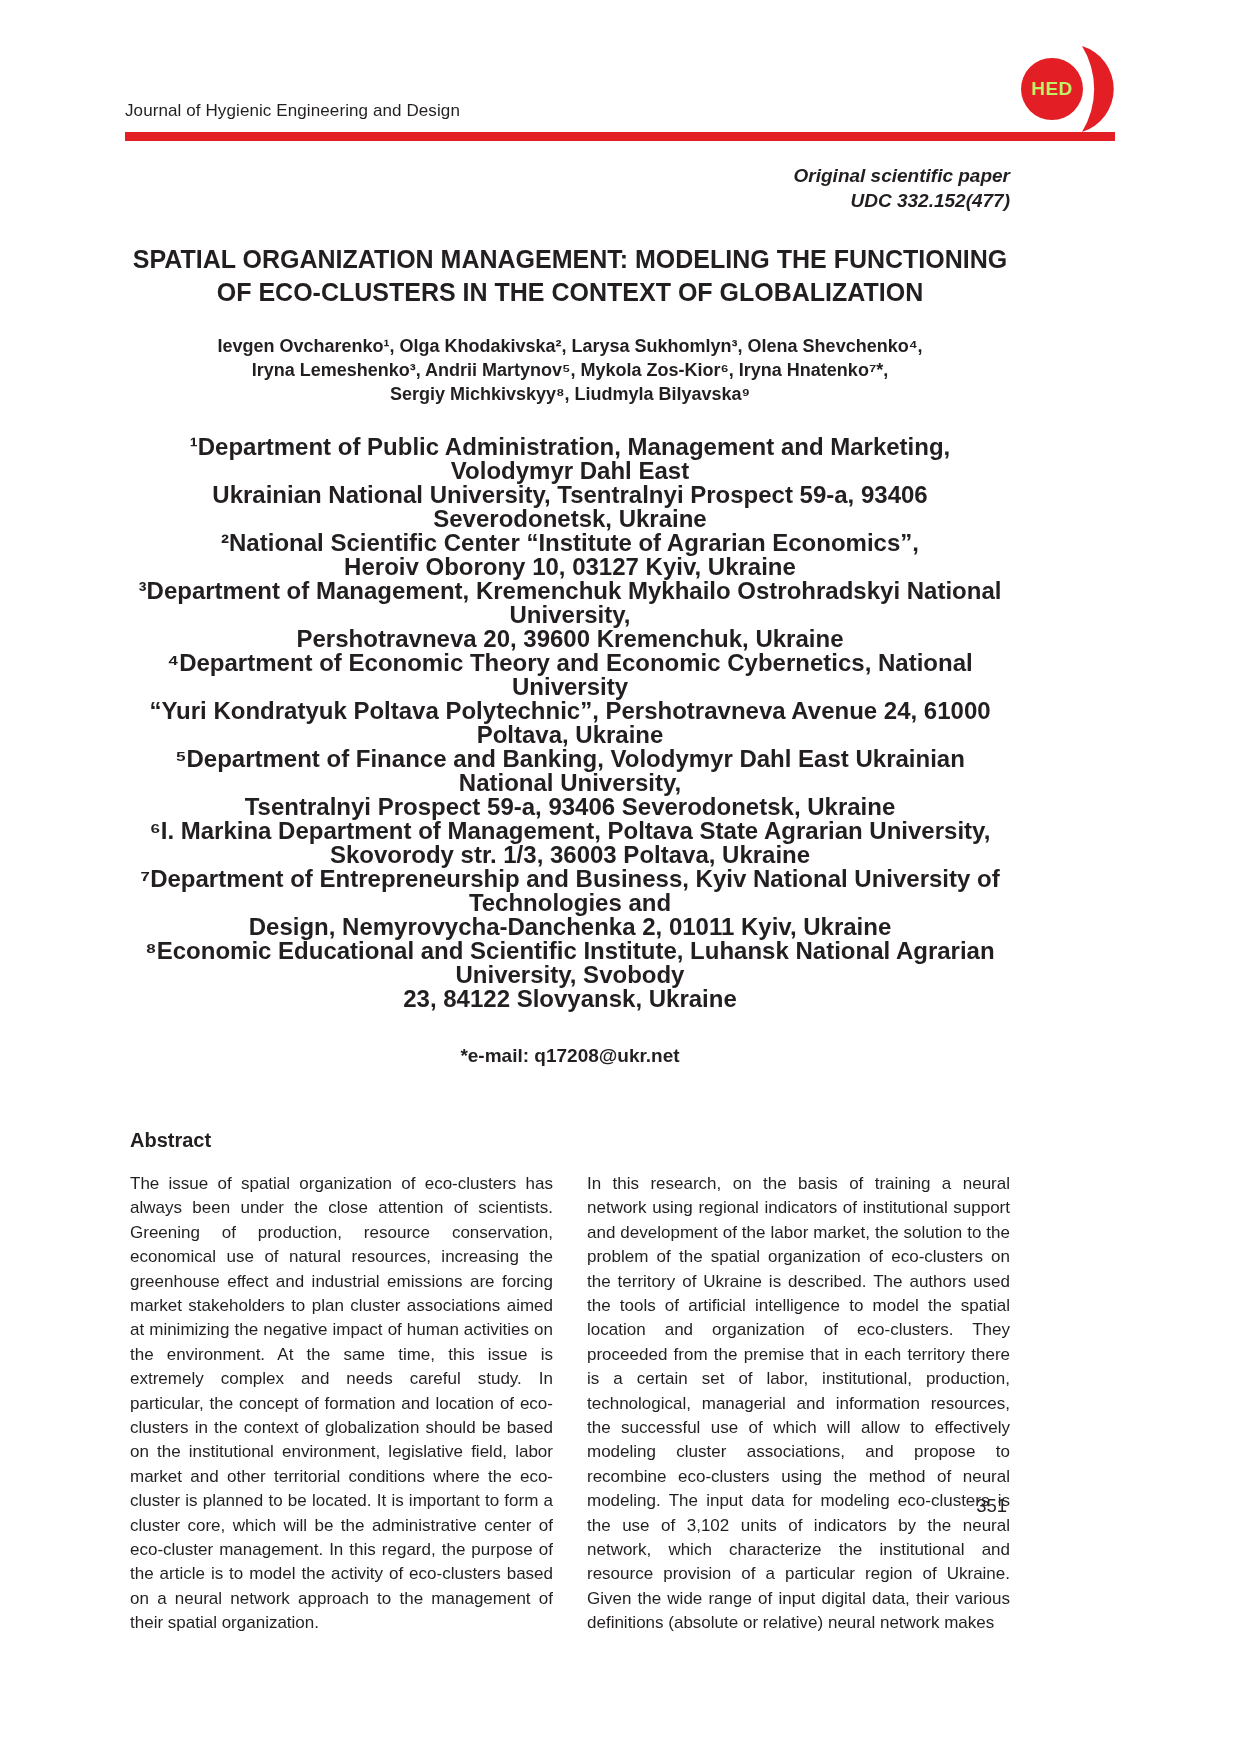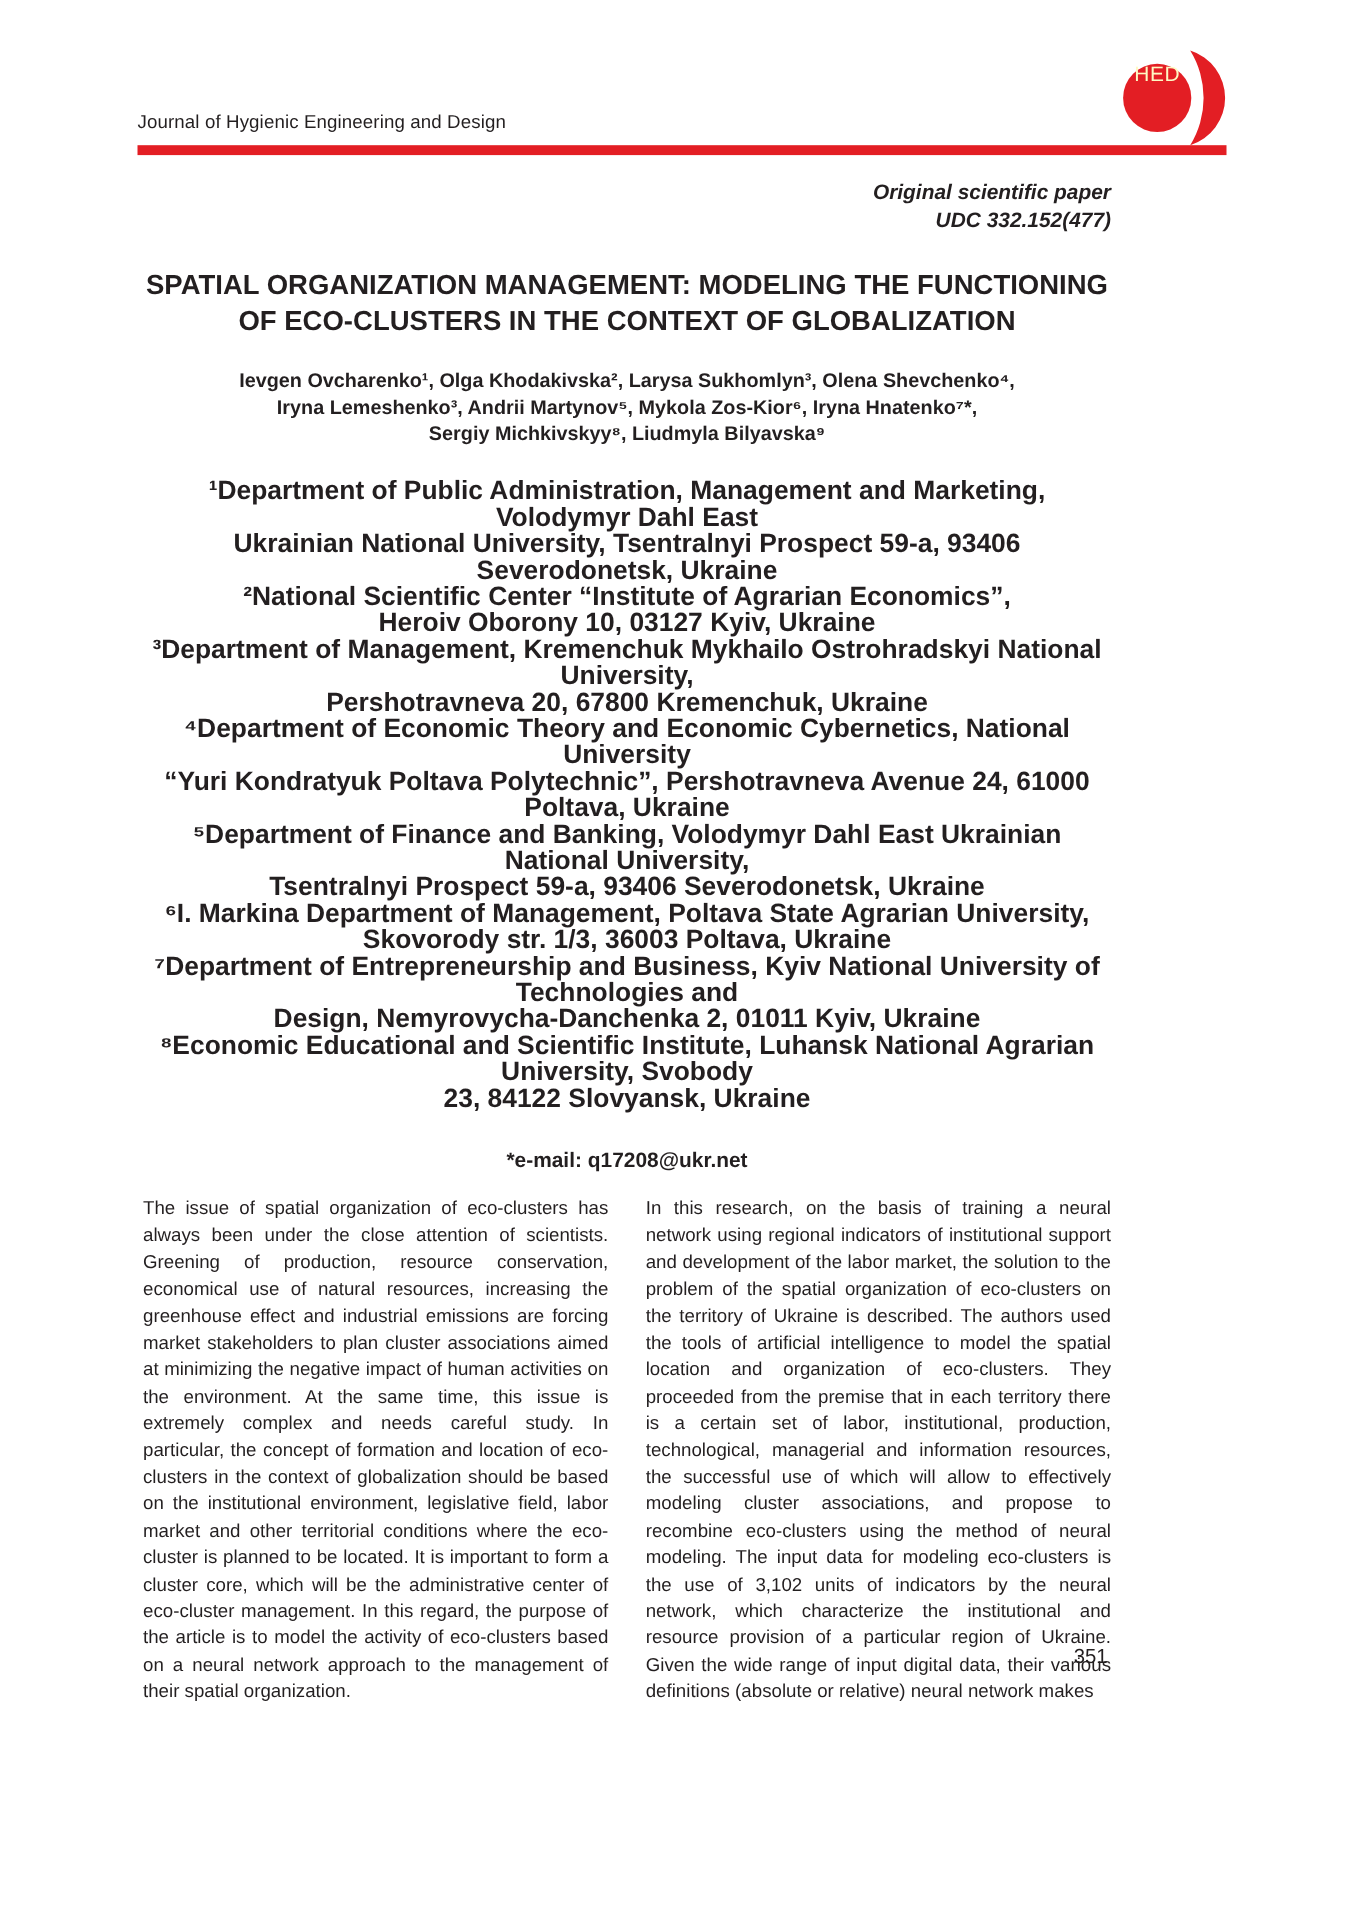--- a/index.html
+++ b/index.html
@@ -37,25 +37,25 @@
     display: flex;
     align-items: center;
     height: 92px;
     margin-bottom: -3px;
   }
   .logo-circle {
     width: 62px;
     height: 62px;
     border-radius: 50%;
     background: var(--accent);
-    color: #fef9c3;
+    color: #bef264;
     display: flex;
-    align-items: flex-start;
+    align-items: center;
     justify-content: center;
-    font-weight: normal;
+    font-weight: bold;
     font-size: 19px;
     letter-spacing: 0.5px;
   }
   .logo-crescent { color: var(--accent); margin-left: -6px; display: block; }
   .header-rule {
     margin: 0 125px;
     height: 9px;
     background: var(--accent);
   }
 
@@ -159,36 +159,37 @@
   <div class="authors">Ievgen Ovcharenko¹, Olga Khodakivska², Larysa Sukhomlyn³, Olena Shevchenko⁴,
 Iryna Lemeshenko³, Andrii Martynov⁵, Mykola Zos-Kior⁶, Iryna Hnatenko⁷*,
 Sergiy Michkivskyy⁸, Liudmyla Bilyavska⁹</div>
 
   <div class="affiliations">
     <div class="affiliation-line">¹Department of Public Administration, Management and Marketing, Volodymyr Dahl East
 Ukrainian National University, Tsentralnyi Prospect 59-a, 93406 Severodonetsk, Ukraine</div>
     <div class="affiliation-line">²National Scientific Center “Institute of Agrarian Economics”,
 Heroiv Oborony 10, 03127 Kyiv, Ukraine</div>
     <div class="affiliation-line">³Department of Management, Kremenchuk Mykhailo Ostrohradskyi National University,
-Pershotravneva 20, 67800 Kremenchuk, Ukraine</div>
+Pershotravneva 20, 39600 Kremenchuk, Ukraine</div>
     <div class="affiliation-line">⁴Department of Economic Theory and Economic Cybernetics, National University
 “Yuri Kondratyuk Poltava Polytechnic”, Pershotravneva Avenue 24, 61000 Poltava, Ukraine</div>
     <div class="affiliation-line">⁵Department of Finance and Banking, Volodymyr Dahl East Ukrainian National University,
 Tsentralnyi Prospect 59-a, 93406 Severodonetsk, Ukraine</div>
     <div class="affiliation-line">⁶I. Markina Department of Management, Poltava State Agrarian University,
 Skovorody str. 1/3, 36003 Poltava, Ukraine</div>
     <div class="affiliation-line">⁷Department of Entrepreneurship and Business, Kyiv National University of Technologies and
 Design, Nemyrovycha-Danchenka 2, 01011 Kyiv, Ukraine</div>
     <div class="affiliation-line">⁸Economic Educational and Scientific Institute, Luhansk National Agrarian University, Svobody
 23, 84122 Slovyansk, Ukraine</div>
   </div>
 
   <div class="email">*e-mail: q17208@ukr.net</div>
 
   <section>
+    <h2 class="abstract-heading">Abstract</h2>
     <div class="columns">
       <p class="column">The issue of spatial organization of eco-clusters has always been under the close attention of scientists. Greening of production, resource conservation, economical use of natural resources, increasing the greenhouse effect and industrial emissions are forcing market stakeholders to plan cluster associations aimed at minimizing the negative impact of human activities on the environment. At the same time, this issue is extremely complex and needs careful study. In particular, the concept of formation and location of eco-clusters in the context of globalization should be based on the institutional environment, legislative field, labor market and other territorial conditions where the eco-cluster is planned to be located. It is important to form a cluster core, which will be the administrative center of eco-cluster management. In this regard, the purpose of the article is to model the activity of eco-clusters based on a neural network approach to the management of their spatial organization.</p>
       <p class="column">In this research, on the basis of training a neural network using regional indicators of institutional support and development of the labor market, the solution to the problem of the spatial organization of eco-clusters on the territory of Ukraine is described. The authors used the tools of artificial intelligence to model the spatial location and organization of eco-clusters. They proceeded from the premise that in each territory there is a certain set of labor, institutional, production, technological, managerial and information resources, the successful use of which will allow to effectively modeling cluster associations, and propose to recombine eco-clusters using the method of neural modeling. The input data for modeling eco-clusters is the use of 3,102 units of indicators by the neural network, which characterize the institutional and resource provision of a particular region of Ukraine. Given the wide range of input digital data, their various definitions (absolute or relative) neural network makes</p>
     </div>
   </section>
 
   <div class="page-number">351</div>
 
 </div>
 

